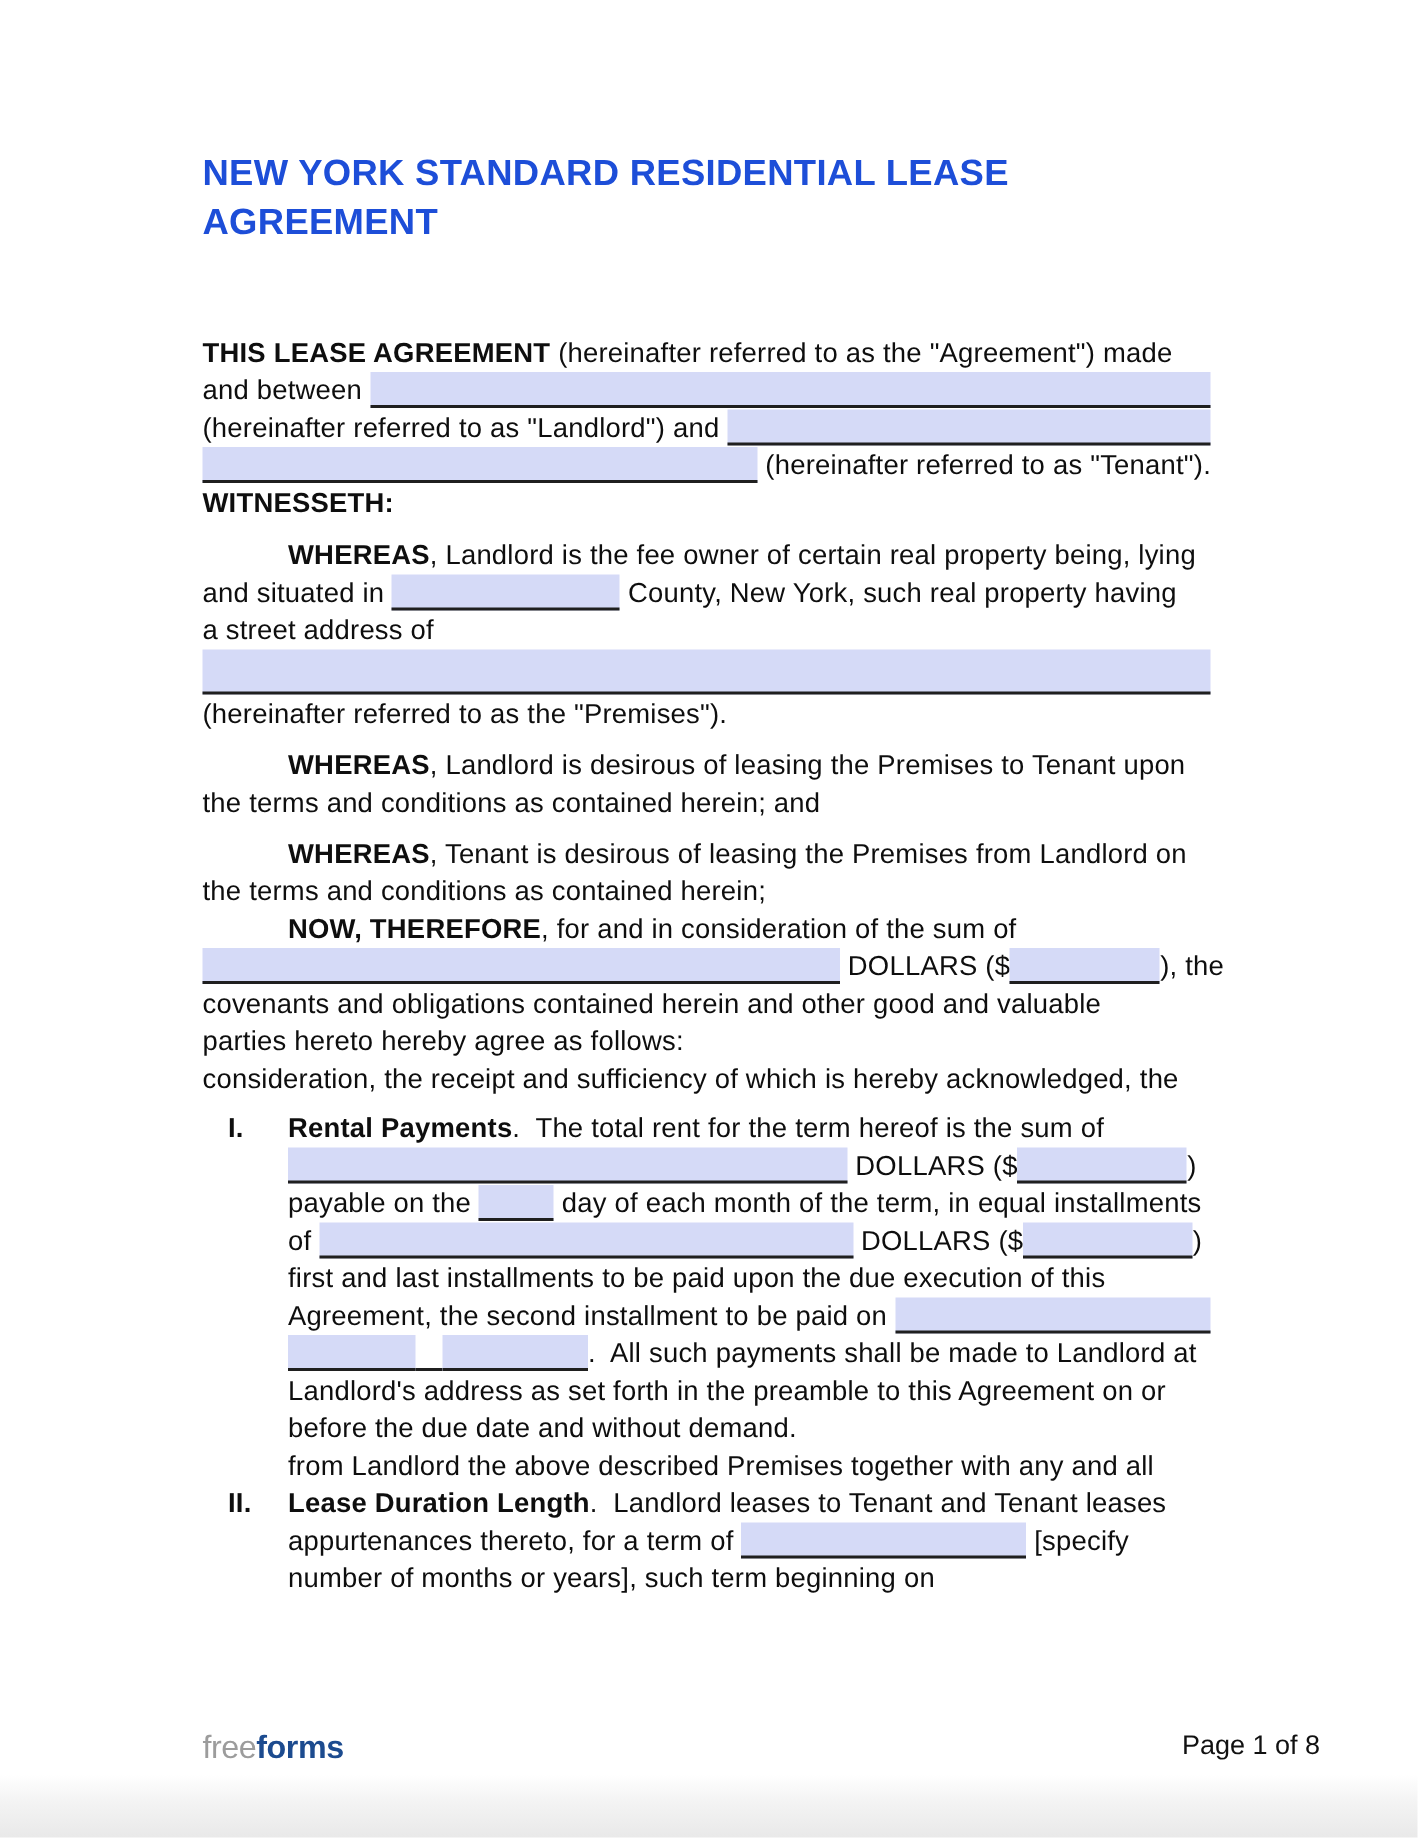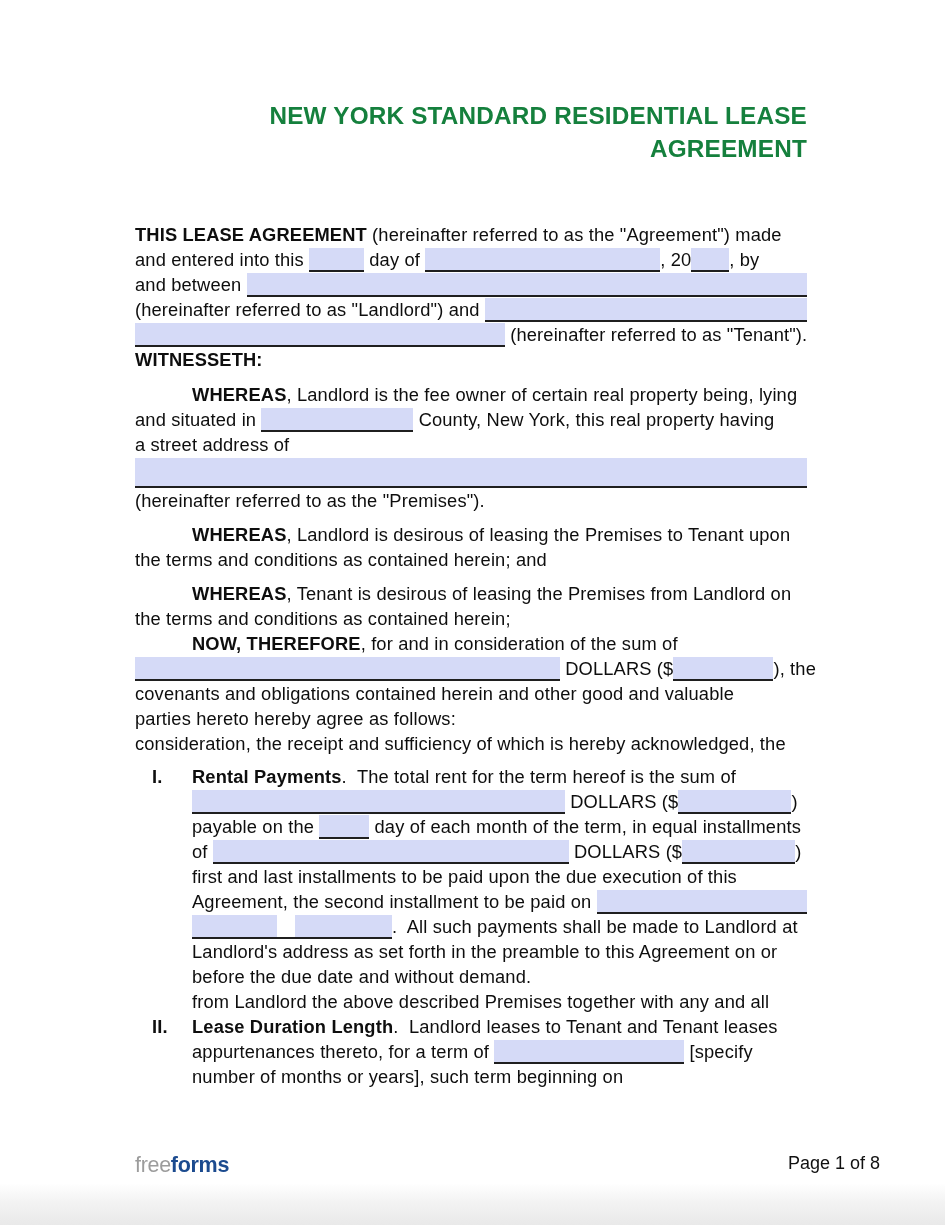--- a/index.html
+++ b/index.html
@@ -2,22 +2,22 @@
 <html style="--hl: #d5daf7; --ul: #1f1f1f; --logofree: #9c9c9c; --logoforms: #1c4b8f;"><head>
 <meta charset="utf-8">
 <style>
   * { margin:0; padding:0; box-sizing:border-box; }
   html,body { background:#ffffff; }
   body { width:945px; height:1225px; position:relative; overflow:hidden;
          font-family:"Liberation Sans", sans-serif; color:#0e0e0e; }
   .page { position:absolute; inset:0; background:#ffffff; }
   .content { position:absolute; left:135px; top:99px; width:672px; }
 
-  .doc-title { text-align:right; font-weight:bold; font-size:24.3px;
-               line-height:33px; letter-spacing:0.2px; color:#15803d;
+  .doc-title { text-align:left; font-weight:bold; font-size:24.3px;
+               line-height:33px; letter-spacing:0.2px; color:#1d4ed8;
                margin-bottom:57px; }
 
   .para { margin:0; }
   .line { display:flex; align-items:flex-end; height:25px;
           font-size:18.3px; line-height:25px; letter-spacing:0.15px;
           white-space:pre; }
   .line.tall { height:31px; }
   .seg { flex:0 0 auto; white-space:pre; }
   .seg.bold { font-weight:bold; }
   .indent { flex:0 0 auto; }
@@ -48,31 +48,30 @@
 
 <div class="page">
   <div class="content">
     <div class="doc-title">
       <div>NEW YORK STANDARD RESIDENTIAL LEASE</div>
       <div>AGREEMENT</div>
     </div>
     <div>
         <div class="para">
           <div class="line"><span class="seg bold">THIS LEASE AGREEMENT</span><span class="seg"> (hereinafter referred to as the "Agreement") made</span></div>
-          <div class="line"><span class="seg">and entered into this </span><span class="blank" style="width: 55px;"></span><span class="seg"> day of </span><span class="blank" style="width: 235px;"></span><span class="seg">, 20</span><span class="blank" style="width: 38px;"></span><span class="seg">, by</span></div>
           <div class="line"><span class="seg">and between </span><span class="blank fill"></span></div>
           <div class="line"><span class="seg">(hereinafter referred to as "Landlord") and </span><span class="blank fill"></span></div>
           <div class="line"><span class="blank" style="width: 370px;"></span><span class="seg"> (hereinafter referred to as "Tenant").</span></div>
         </div>
         <div class="para">
           <div class="line"><span class="seg bold">WITNESSETH:</span></div>
         </div>
         <div class="para" style="margin-top: 10px;">
           <div class="line"><span class="indent" style="width: 57px;"></span><span class="seg bold">WHEREAS</span><span class="seg">, Landlord is the fee owner of certain real property being, lying</span></div>
-          <div class="line"><span class="seg">and situated in </span><span class="blank" style="width: 152px;"></span><span class="seg"> County, New York, this real property having</span></div>
+          <div class="line"><span class="seg">and situated in </span><span class="blank" style="width: 152px;"></span><span class="seg"> County, New York, such real property having</span></div>
           <div class="line"><span class="seg">a street address of</span></div>
           <div class="line tall"><span class="bigblank"></span></div>
           <div class="line"><span class="seg">(hereinafter referred to as the "Premises").</span></div>
         </div>
         <div class="para" style="margin-top: 9px;">
           <div class="line"><span class="indent" style="width: 57px;"></span><span class="seg bold">WHEREAS</span><span class="seg">, Landlord is desirous of leasing the Premises to Tenant upon</span></div>
           <div class="line"><span class="seg">the terms and conditions as contained herein; and</span></div>
         </div>
         <div class="para" style="margin-top: 9px;">
           <div class="line"><span class="indent" style="width: 57px;"></span><span class="seg bold">WHEREAS</span><span class="seg">, Tenant is desirous of leasing the Premises from Landlord on</span></div>

